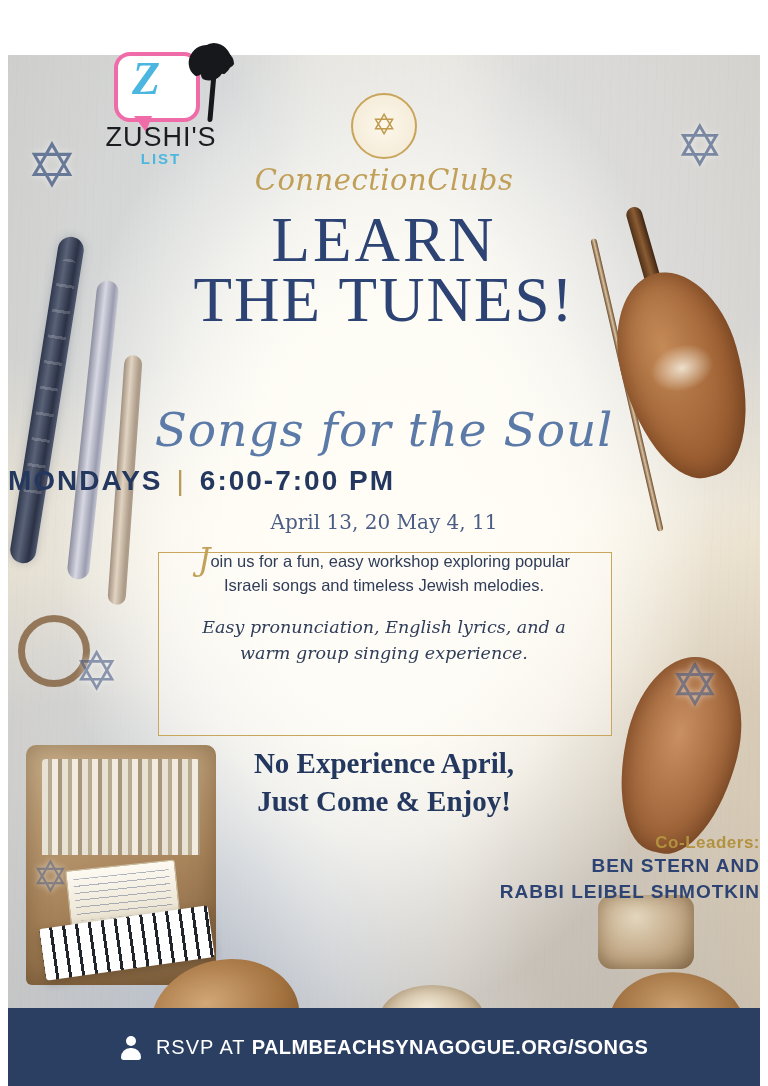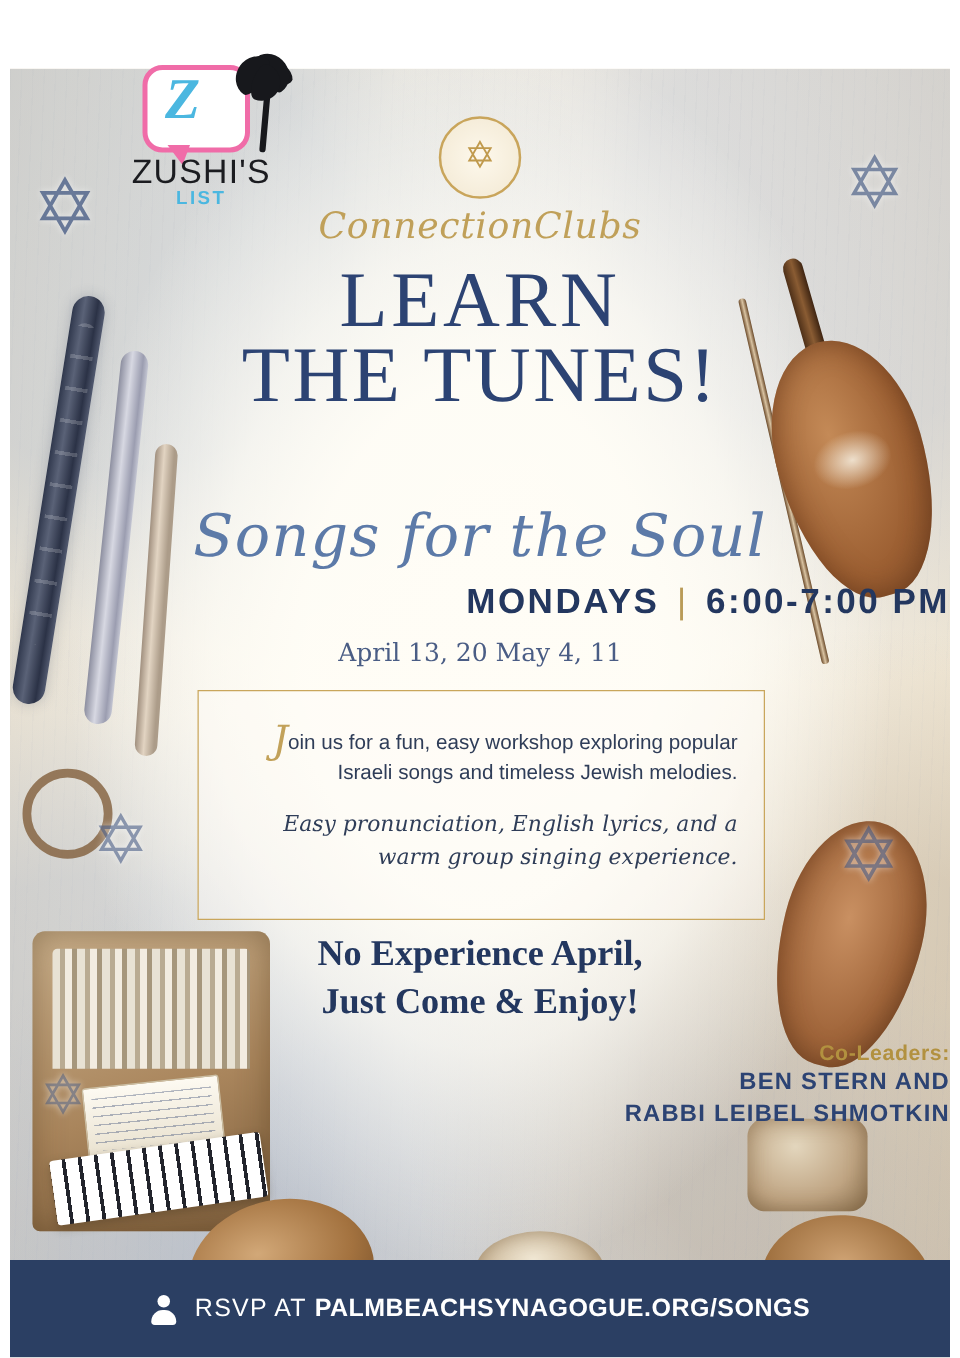--- a/index.html
+++ b/index.html
@@ -293,21 +293,21 @@
     font-size: 47px;
     color: #5c7aa8;
     letter-spacing: 1px;
     margin-top: 32px;
   }
 
   .when {
     position: absolute;
     left: 0; right: 0;
     top: 410px;
-    text-align: right;
+    text-align: left;
     font-family: "Liberation Sans", sans-serif;
     font-weight: bold;
     font-size: 28px;
     letter-spacing: 2px;
     color: #23375f;
   }
   .when .sep { color: #b99b57; font-weight: normal; padding: 0 14px; }
 
   .dates {
     position: absolute;
@@ -315,23 +315,23 @@
     top: 455px;
     text-align: center;
     font-family: "DejaVu Serif", serif;
     font-size: 20px;
     color: #4a5d85;
   }
 
   .body-box {
     position: absolute;
     left: 170px;
-    top: 528px;
+    top: 495px;
     width: 412px;
-    text-align: right;
+    text-align: center;
     color: #2f3d58;
   }
   .body-p1 {
     font-family: "Liberation Sans", sans-serif;
     font-size: 16.5px;
     line-height: 1.45;
   }
   .body-p1 .drop {
     font-family: "DejaVu Serif", serif;
     font-style: italic;

